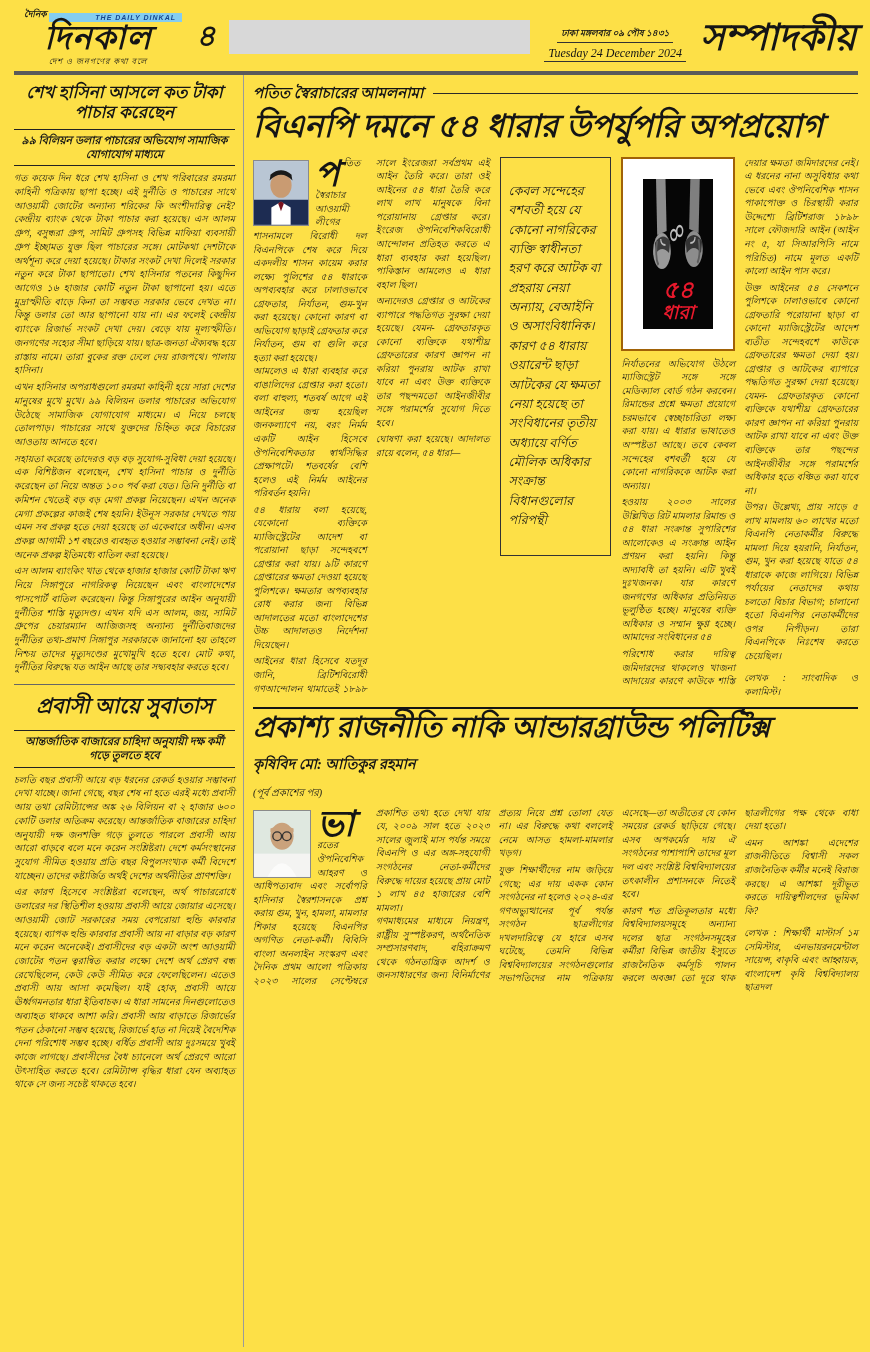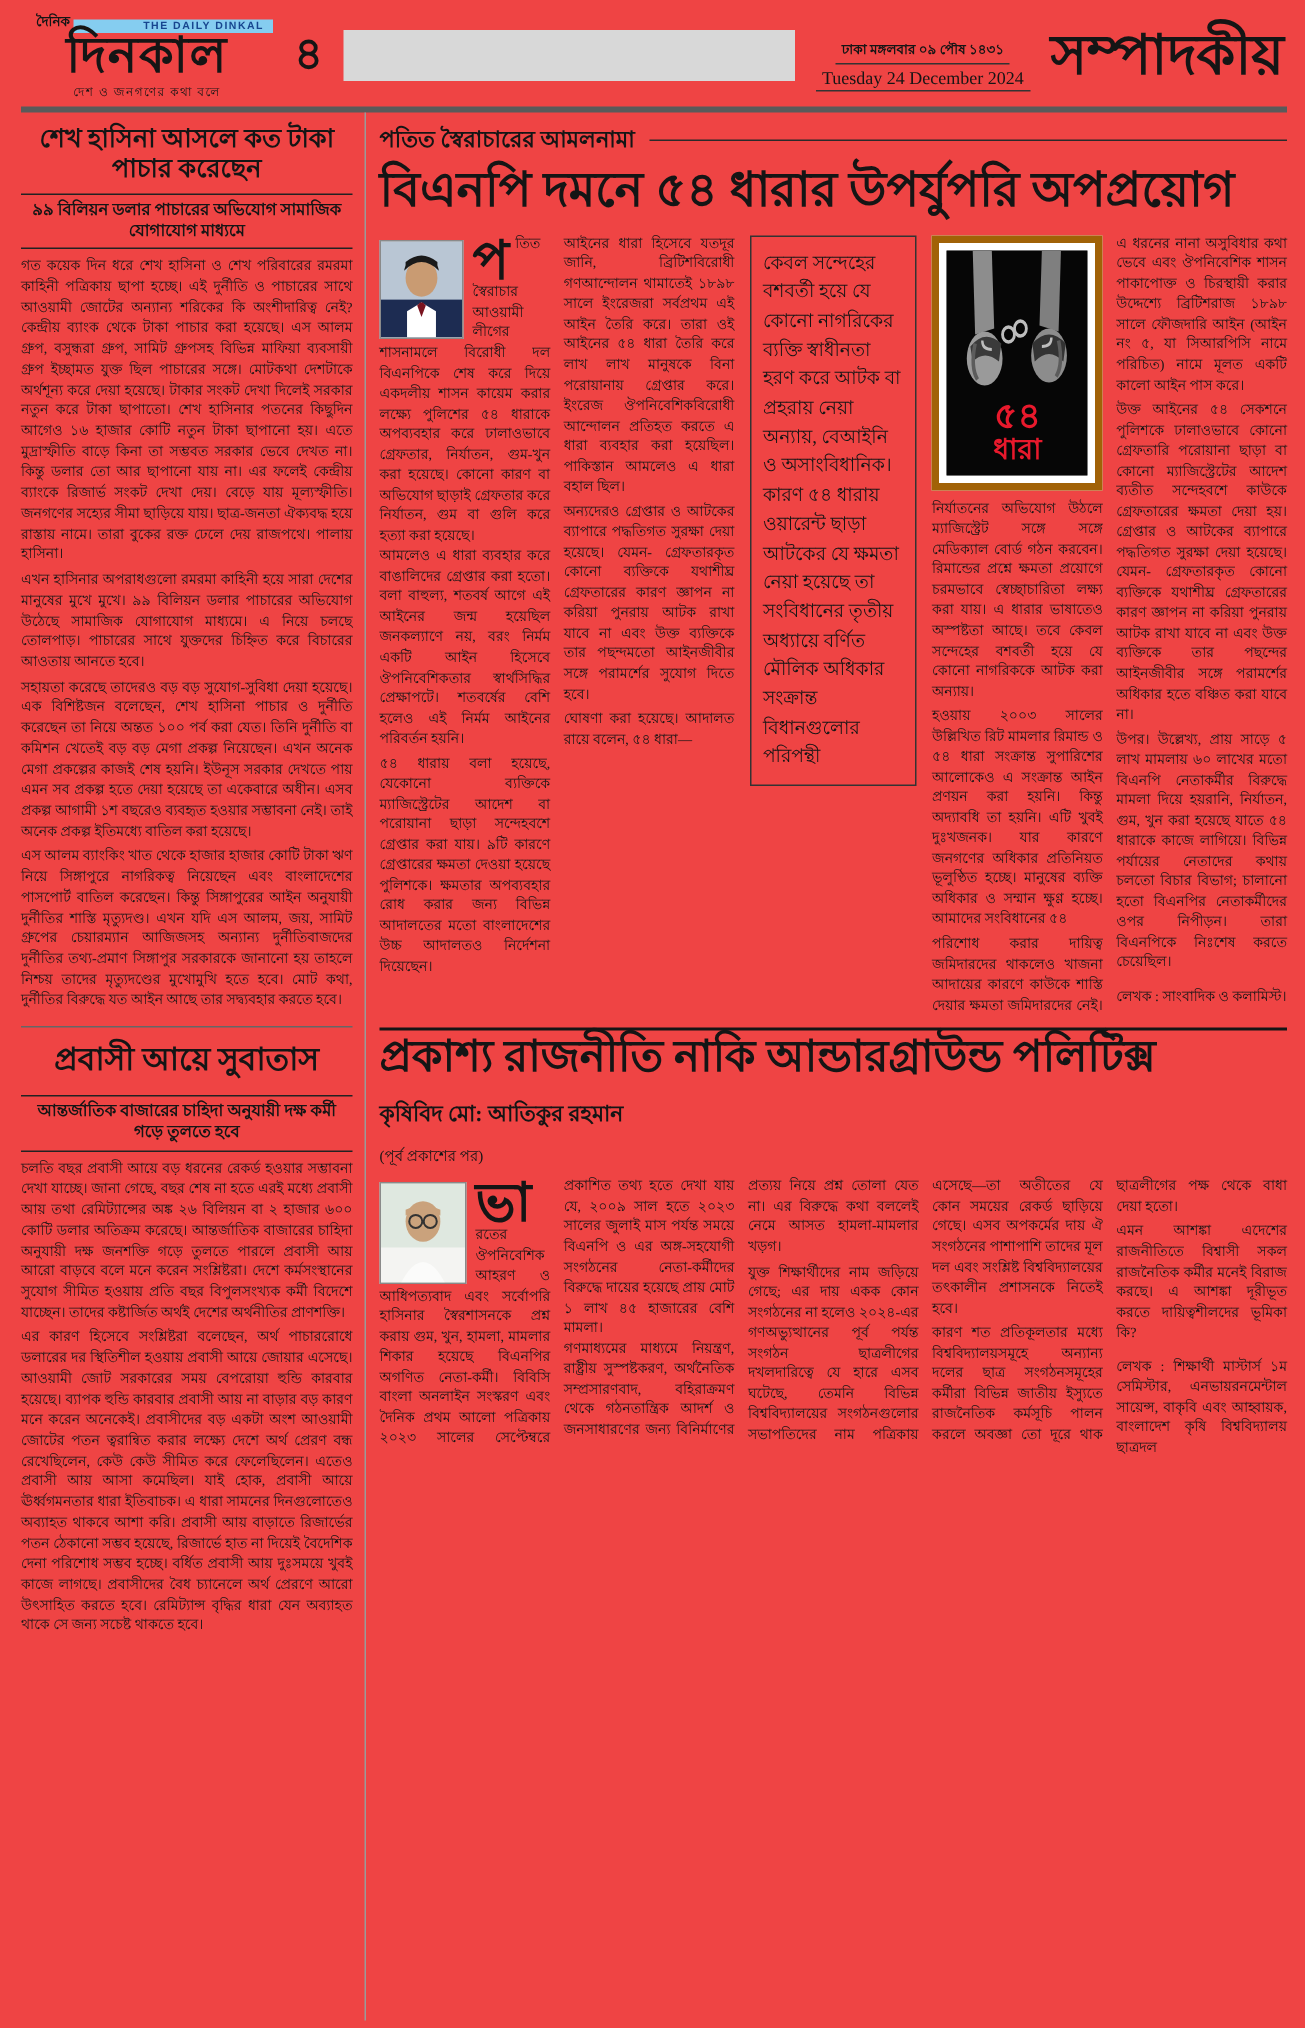--- a/index.html
+++ b/index.html
@@ -1,19 +1,19 @@
 <!DOCTYPE html>
 <html lang="bn"><head>
 <meta charset="utf-8">
 <style>
   * { margin:0; padding:0; box-sizing:border-box; }
   html,body { background:#e9e9e9; }
   body { font-family:"Liberation Serif", serif; color:#151515; }
-  .page { width:870px; height:1352px; background:#ef4444; margin:0 auto; position:relative;
-          padding:6px 12px 0 14px; overflow:hidden; }
+  .page { width:870px; height:1352px; background:#fde047; margin:0 auto; position:relative;
+          padding:6px 12px 0 14px; overflow:hidden;font-style:italic; }
 
   
   .header { display:flex; align-items:center; gap:10px; height:62px; }
   .masthead { width:168px; flex:0 0 auto; text-align:center; position:relative; }
   .m-top { display:flex; align-items:flex-end; }
   .m-daily { font-size:9px; font-weight:bold; margin:0 2px 0 10px; }
   .m-strip { flex:1; background:#85cdf0; color:#17468f; font-size:7px; font-weight:bold;
              letter-spacing:1px; text-align:right; padding:1px 6px; font-family:"Liberation Sans",sans-serif; }
   .m-name { font-size:33px; font-weight:bold; line-height:1.0; letter-spacing:1px; }
   .m-tag { font-size:8px; letter-spacing:1px; }
@@ -44,23 +44,23 @@
   .kicker-row { display:flex; align-items:center; gap:10px; padding-top:2px; }
   .kicker { font-size:15px; font-weight:bold; white-space:nowrap; }
   .kicker-line { flex:1; height:1px; background:#2a2a2a; }
   .headline-a { font-size:32px; font-weight:bold; line-height:1.12; margin:3px 0 12px; }
   .byline-a { font-size:17px; margin-bottom:10px; }
   .cols { column-count:5; column-gap:9px; font-size:9.4px; line-height:1.44; text-align:justify; }
   .cols p { margin-bottom:3px; }
   .lead-photo { float:left; width:56px; height:66px; margin:3px 6px 2px 0; border:1px solid #8a8a8a; background:#cfd9e2; }
   .lead-photo svg, .lead-photo-b svg { display:block; width:100%; height:100%; }
   .dropcap { float:left; font-size:36px; font-weight:bold; line-height:0.85; padding:2px 4px 0 0; }
-  .pull-quote { break-inside:avoid; border:1.5px solid #333; padding:8px 8px; margin:4px 1px 7px;
+  .pull-quote { break-inside:avoid; border:1.5px solid #333; padding:24px 8px; margin:4px 1px 7px;
                 font-size:12.5px; line-height:1.55; text-align:left; }
-  .handcuffs { break-inside:avoid; border:5px solid #a16207; padding:5px; margin:3px 0 7px; background:#fff; }
+  .handcuffs { break-inside:avoid; border:2px solid #a16207; padding:20px; margin:3px 0 7px; background:#fff; }
   .handcuffs-inner { position:relative; background:#050505; height:150px; overflow:hidden; }
   .handcuffs-inner svg { display:block; width:100%; height:100%; }
   .cuff-label { position:absolute; left:0; right:0; bottom:6px; text-align:center; color:#e8192c;
                 font-weight:bold; line-height:1.05; }
   .cuff-label .n { font-size:24px; display:block; }
   .cuff-label .w { font-size:19px; display:block; }
   .author-note { margin-top:9px; font-size:9.4px; }
 
   .ab-divider { border-top:2.5px solid #151515; margin:7px 0 3px; }
 

